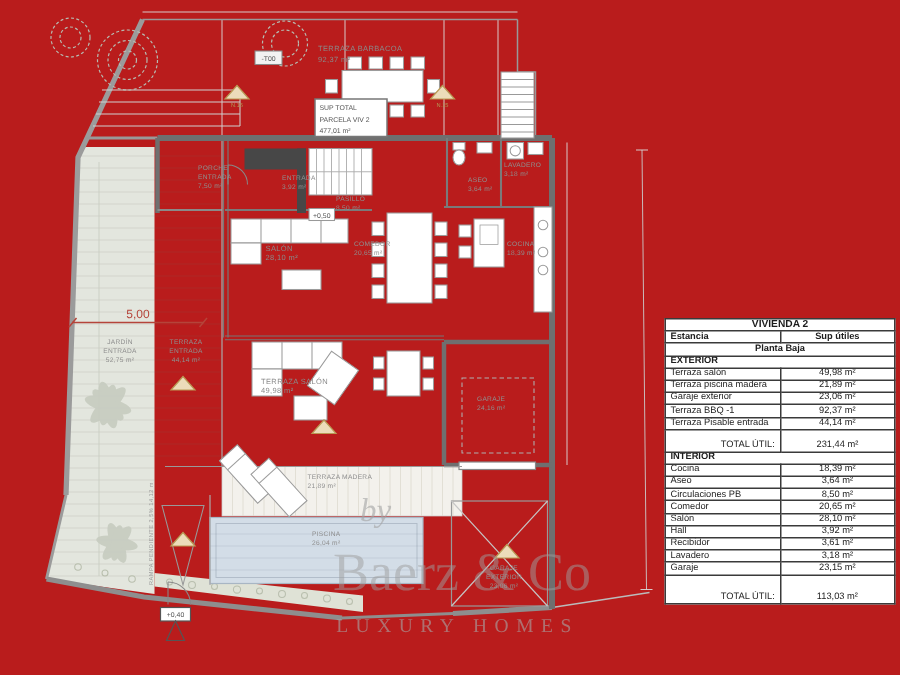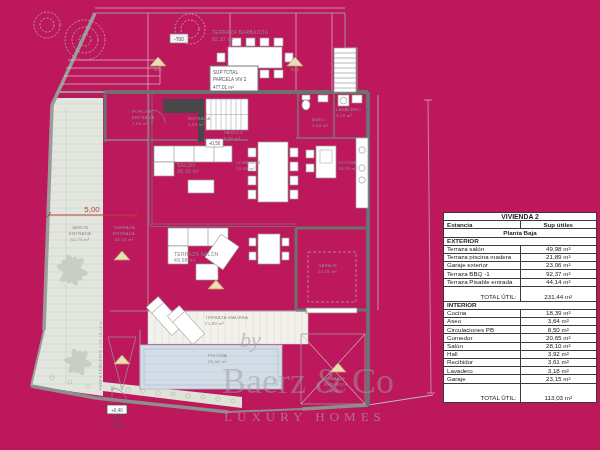--- a/index.html
+++ b/index.html
@@ -1,16 +1,16 @@
 <!DOCTYPE html>
 <html><head>
 <meta charset="utf-8">
 <style>
   html,body { margin:0; padding:0; background:#ffffff; }
-  .stage { position:relative; width:600px; height:450px; background:#be185d; overflow:hidden;
+  .stage { position:relative; width:600px; height:450px; background:#b91c1c; overflow:hidden;
            font-family:"Liberation Sans", sans-serif; }
   svg { position:absolute; left:0; top:0; }
 
   
   .lbl   { font-family:"Liberation Sans",sans-serif; font-size:5px; fill:#8a8a8a; letter-spacing:.25px; }
   .lbl-s { font-family:"Liberation Sans",sans-serif; font-size:4.4px; fill:#8f8f8f; letter-spacing:.2px; }
   .mark  { font-family:"Liberation Sans",sans-serif; font-size:4.6px; fill:#555; }
   .dimred{ font-family:"Liberation Sans",sans-serif; font-size:8px; }
   .ramp  { font-family:"Liberation Sans",sans-serif; font-size:3.8px; fill:#9a9a9a; letter-spacing:.3px; }
   .ntxt  { font-family:"Liberation Sans",sans-serif; font-size:3.8px; fill:#b39552; }

